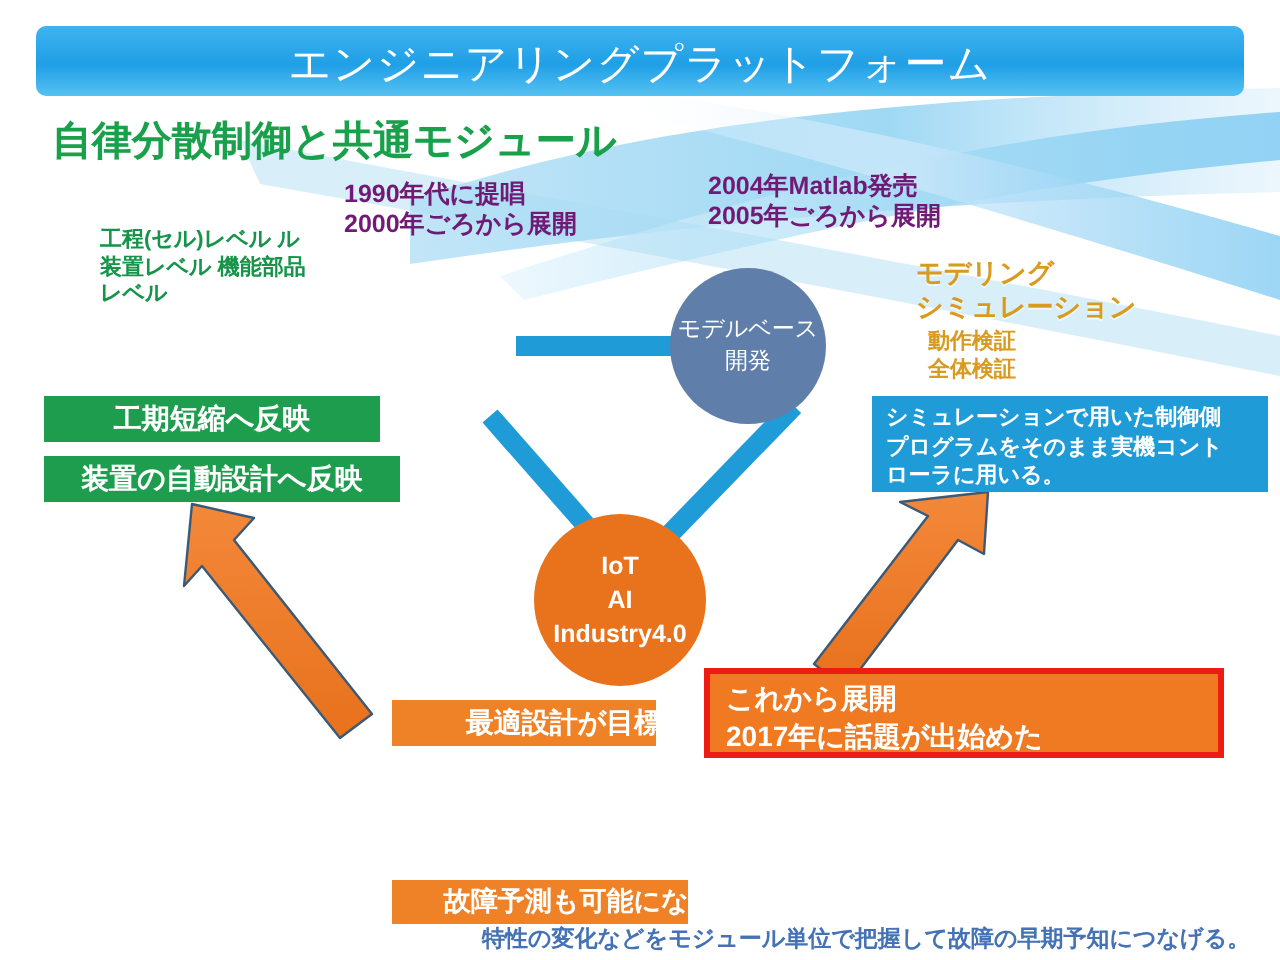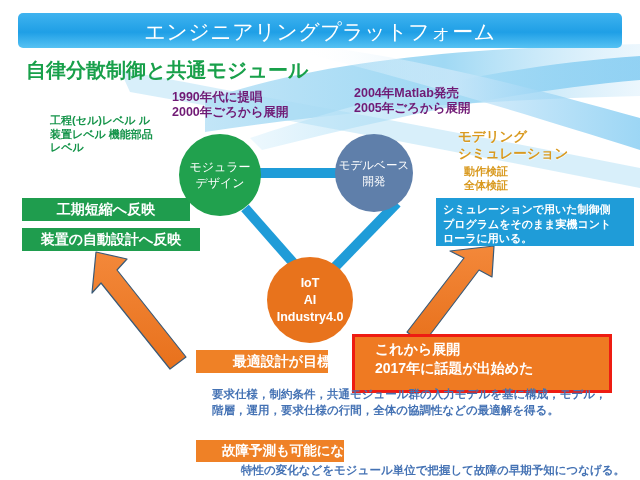--- a/index.html
+++ b/index.html
@@ -196,28 +196,28 @@
   #ob-fault {
     left: 196px; top: 440px;
     width: 148px; height: 22px;
     font-size: 13.5px;
     justify-content: center;
     text-align: center;
   }
   #ob-korekara {
     position: absolute;
     left: 352px; top: 334px;
-    width: 260px; height: 59px;
+    width: 260px; height: 45px;
     background: #ef7a22;
     border: 3px solid #ee1c12;
     color: #ffffff;
     font-size: 14px;
     font-weight: bold;
     line-height: 19px;
-    padding: 3px 0 0 20px;
+    padding: 3px 0 0 8px;
     box-sizing: border-box;
     white-space: pre-line;
   }
   
   .blue-para {
     position: absolute;
     color: #4472b4;
     font-size: 11.5px;
     font-weight: bold;
     line-height: 16px;
@@ -292,22 +292,20 @@
   <div class="green-box" id="gb-kouki">工期短縮へ反映</div>
 
   <div class="green-box" id="gb-auto">装置の自動設計へ反映</div>
 
   <div class="black-note" id="note-left">1990年代に提唱
 2000年ごろから展開</div>
 
   <div class="black-note" id="note-right">2004年Matlab発売
 2005年ごろから展開</div>
 
-  <div class="node-circle" id="circle-modular">モジュラー
-デザイン</div>
 
   <div class="node-circle" id="circle-mbd">モデルベース
 開発</div>
 
   <div class="node-circle" id="circle-iot">IoT
 AI
 Industry4.0</div>
 
   <div class="gold-head">モデリング
 シミュレーション</div>
@@ -317,20 +315,18 @@
 
   <div id="blue-callout">シミュレーションで用いた制御側
 プログラムをそのまま実機コント
 ローラに用いる。</div>
 
   <div class="orange-box" id="ob-optimal">最適設計が目標</div>
 
   <div id="ob-korekara">これから展開
 2017年に話題が出始めた</div>
 
-  <div class="blue-para" id="para-optimal">要求仕様，制約条件，共通モジュール群の入力モデルを基に構成，モデル，
-階層，運用，要求仕様の行間，全体の協調性などの最適解を得る。</div>
 
   <div class="orange-box" id="ob-fault">故障予測も可能になる</div>
 
   <div class="blue-para" id="para-fault">特性の変化などをモジュール単位で把握して故障の早期予知につなげる。</div>
 
 </div>
 
 </body></html>

